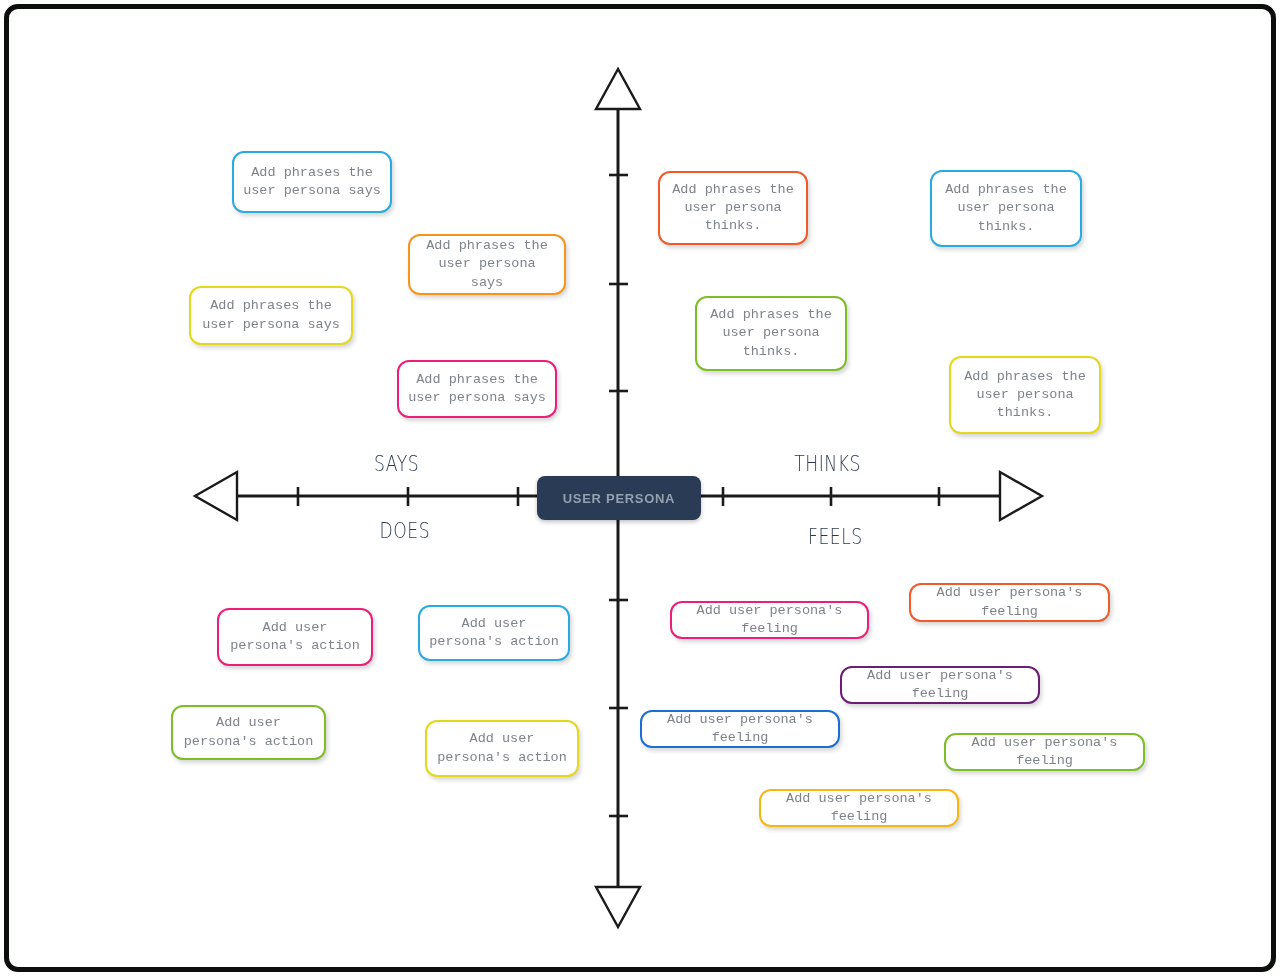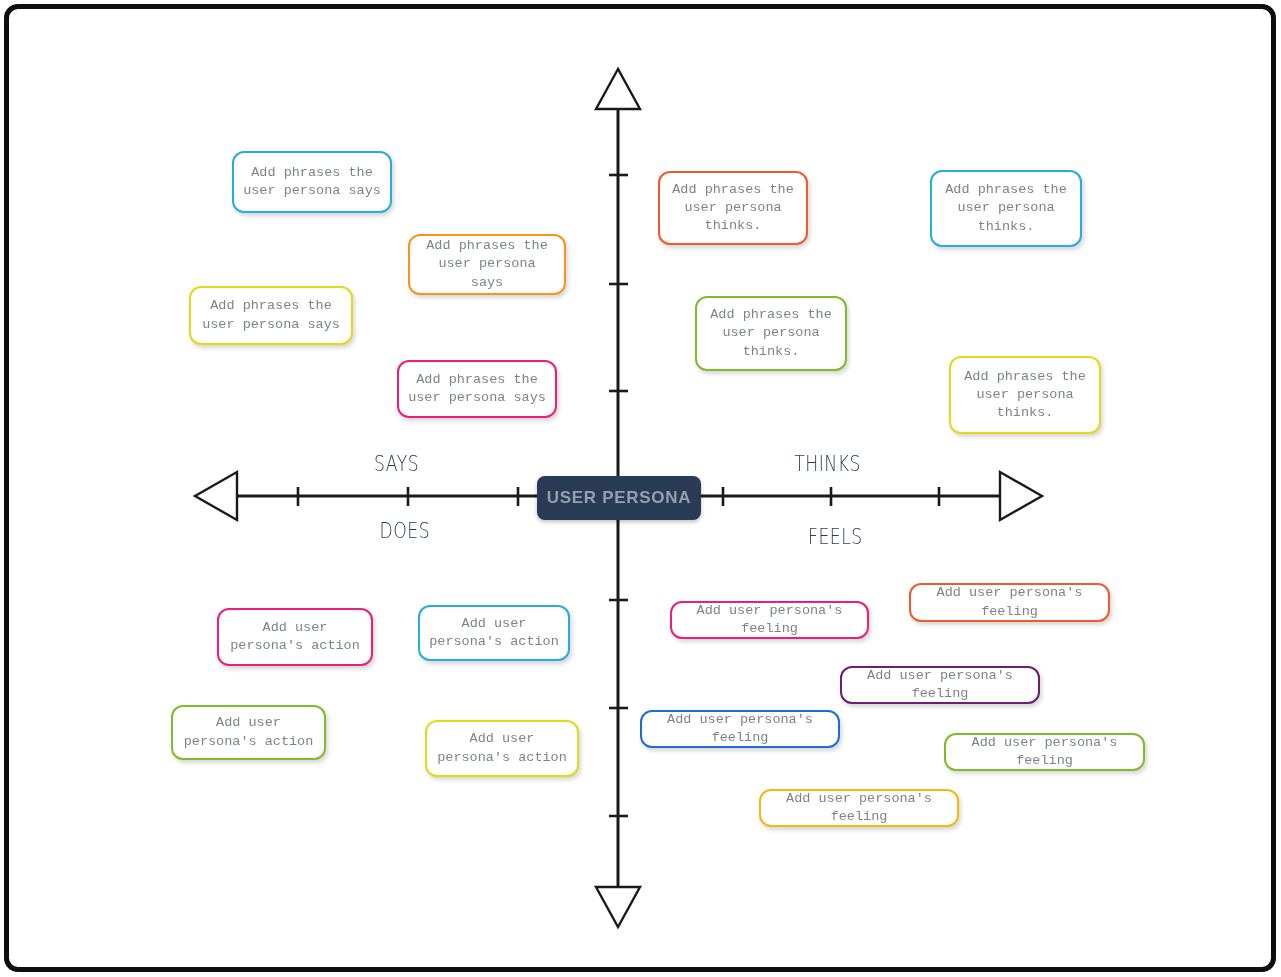--- a/index.html
+++ b/index.html
@@ -66,21 +66,21 @@
     border-radius: 8px;
     display: flex;
     align-items: center;
     justify-content: center;
     box-shadow: 0 2px 4px rgba(0,0,0,0.25);
     z-index: 6;
   }
   #persona-badge-label {
     color: #93a0ae;
     font-family: "Liberation Sans", sans-serif;
-    font-size: 17px;
+    font-size: 13px;
     font-weight: 700;
     letter-spacing: 0.7px;
   }
 
   
   .card {
     position: absolute;
     background: #ffffff;
     border-style: solid;
     border-width: 2.5px;

